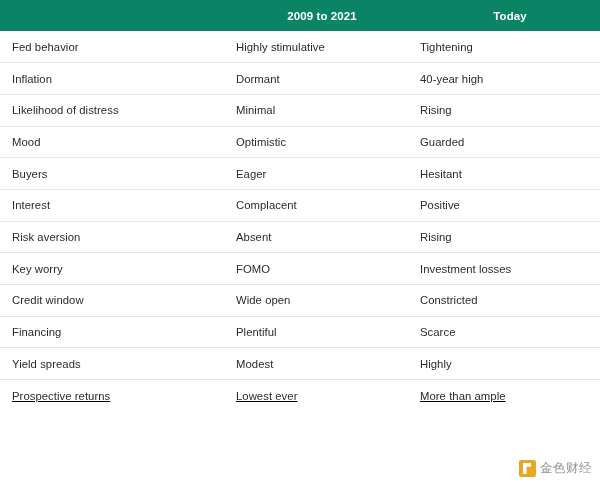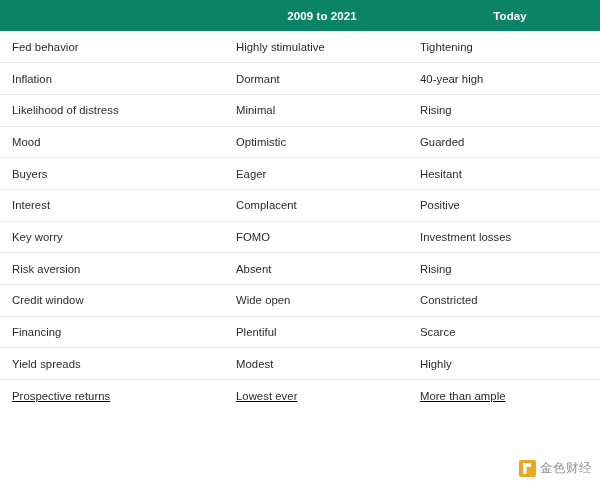--- a/index.html
+++ b/index.html
@@ -134,28 +134,28 @@
         <td class="label">Buyers</td>
         <td>Eager</td>
         <td>Hesitant</td>
       </tr>
       <tr>
         <td class="label">Interest</td>
         <td>Complacent</td>
         <td>Positive</td>
       </tr>
       <tr>
+        <td class="label">Risk aversion</td>
+        <td>Absent</td>
+        <td>Rising</td>
+      </tr>
+      <tr>
         <td class="label">Key worry</td>
         <td>FOMO</td>
         <td>Investment losses</td>
-      </tr>
-      <tr>
-        <td class="label">Risk aversion</td>
-        <td>Absent</td>
-        <td>Rising</td>
       </tr>
       <tr>
         <td class="label">Credit window</td>
         <td>Wide open</td>
         <td>Constricted</td>
       </tr>
       <tr>
         <td class="label">Financing</td>
         <td>Plentiful</td>
         <td>Scarce</td>

